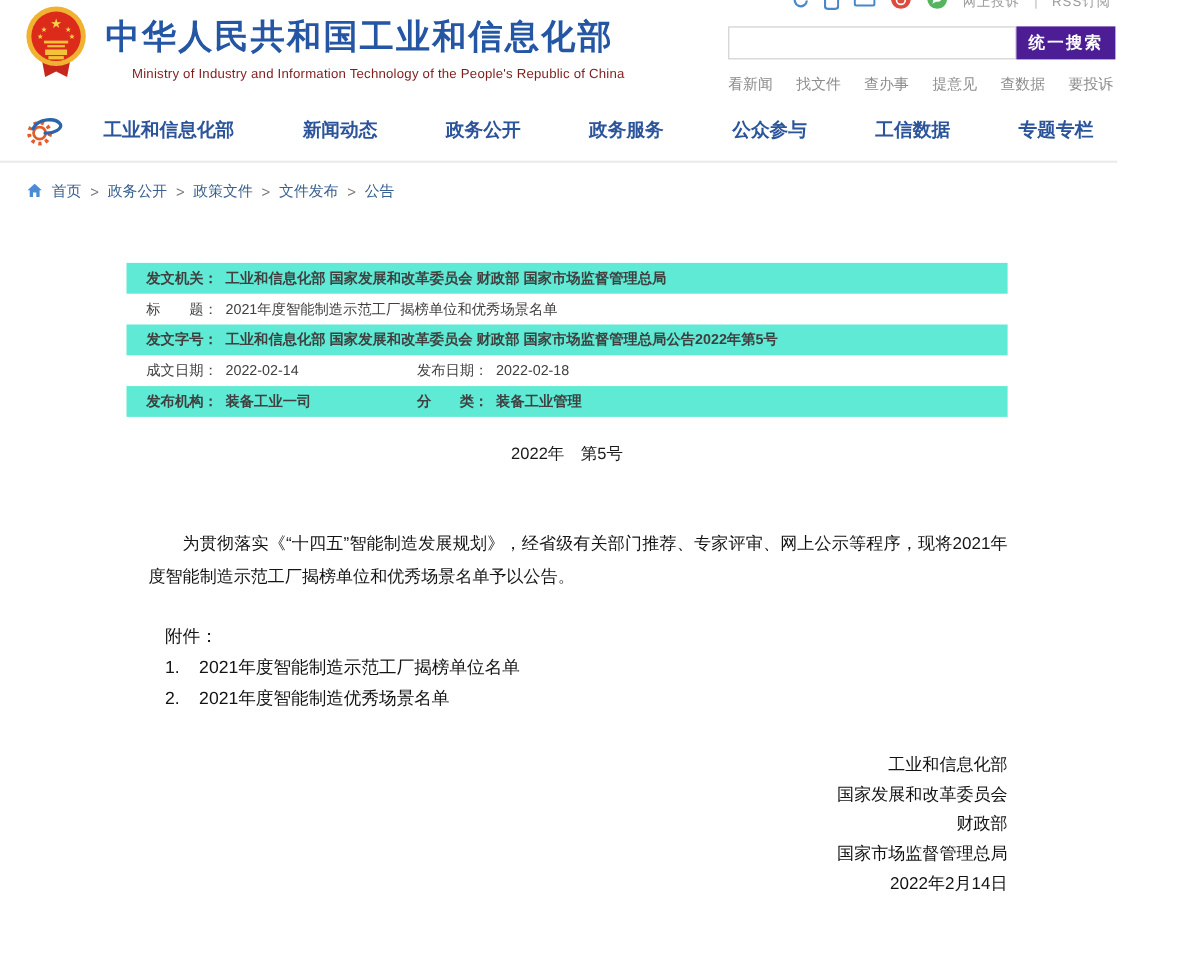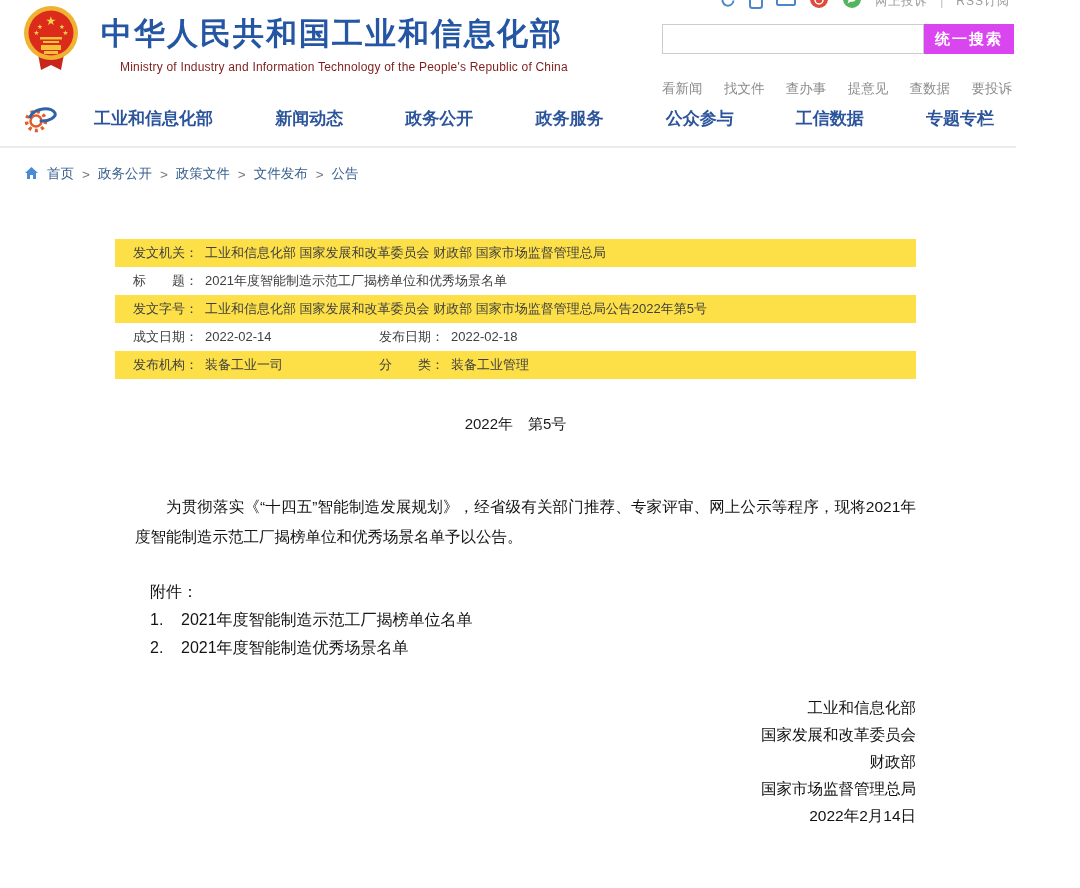--- a/index.html
+++ b/index.html
@@ -9,46 +9,46 @@
     background: #fff; font-family: "Liberation Sans", "DejaVu Sans", sans-serif;
   }
   
   .topmini { position: absolute; top: -10px; right: 6px; display: flex; align-items: center; gap: 13px; height: 22px; z-index: 5; }
   .topmini .txt { font-size: 12px; color: #9a9a9a; letter-spacing: 1px; }
   .topmini .sep { color: #bbb; font-size: 12px; }
   
   .site-header { position: relative; height: 90px; }
   .emblem { position: absolute; left: 20px; top: 4px; width: 62px; height: 68px; }
   .site-titles { position: absolute; left: 96px; top: 13px; }
-  .site-title-zh { font-size: 31px; font-weight: bold; color: #2456A4; letter-spacing: 2px; white-space: nowrap; text-align: center; }
+  .site-title-zh { font-size: 31px; font-weight: bold; color: #2456A4; letter-spacing: 2px; white-space: nowrap; }
   .site-title-en { font-size: 12px; color: #7f1d1d; margin-top: 5px; letter-spacing: 0.2px; white-space: nowrap; margin-left: 24px; }
   .search-area { position: absolute; right: 2px; top: 24px; width: 352px; }
   .search-row { display: flex; align-items: stretch; }
   .search-input { width: 262px; height: 30px; border: 1px solid #ccc; outline: none; padding: 0 8px; font-size: 14px; }
-  .search-btn { width: 90px; height: 30px; background: #d946ef; color: #fff; border: none; font-size: 15px; font-weight: bold; letter-spacing: 2px; cursor: pointer; font-family: Liberation Mono, monospace; }
-  .quick-links { display: flex; justify-content: space-between; margin-top: 26px; padding-right: 2px; font-size: 13.5px; color: #8C8C8C; }
+  .search-btn { width: 90px; height: 30px; background: #4c1d95; color: #fff; border: none; font-size: 15px; font-weight: bold; letter-spacing: 2px; cursor: pointer; font-family: Liberation Mono, monospace; }
+  .quick-links { display: flex; justify-content: space-between; margin-top: 14px; padding-right: 2px; font-size: 13.5px; color: #8C8C8C; }
   .quick-links span { cursor: pointer; white-space: nowrap; }
   
   .main-nav { height: 58px; display: flex; align-items: center; border-bottom: 2px solid #EBEBEB; padding: 0 22px; }
   .nav-logo { width: 38px; height: 38px; margin-right: 34px; flex: 0 0 auto; }
   .nav-items { flex: 1; display: flex; justify-content: space-between; align-items: center; }
   .nav-item { font-size: 17px; font-weight: bold; color: #2B549B; cursor: pointer; white-space: nowrap; }
   
   .breadcrumb { margin: 16px 0 0 24px; height: 20px; display: flex; align-items: center; font-size: 13.5px; color: #39618F; gap: 8px; }
   .crumb { cursor: pointer; text-align: right; }
   .crumb-sep { color: #777; }
   
   .content { margin: 0 100px 0 115px; }
   .meta { margin-top: 55px; font-size: 13px; color: #404040; }
   .meta-row { position: relative; height: 28px; line-height: 28px; padding-left: 18px; white-space: nowrap; }
-  .meta-row.odd { background: #fde047; }
+  .meta-row.odd { background: #5eead4; font-weight: bold; }
   .meta-value { margin-left: 7px; }
   .col2 { position: absolute; left: 264px; top: 0; }
   .article-title { margin-top: 40px; text-align: center; font-size: 21px; font-weight: bold; color: #000; white-space: nowrap; }
-  .doc-number { margin-top: 36px; text-align: center; font-size: 15px; color: #1A1A1A; }
+  .doc-number { margin-top: 24px; text-align: center; font-size: 15px; color: #1A1A1A; }
   .body-p { margin-top: 58px; font-size: 15.5px; line-height: 30px; color: #141414; text-indent: 2em; text-align: justify; margin-left: 20px; }
   .attachments { margin-top: 26px; margin-left: 35px; font-size: 16px; color: #141414; line-height: 28px; }
   .attach-item { display: flex; }
   .attach-num { width: 31px; flex: 0 0 auto; }
   .attach-text { cursor: pointer; }
   .signatures { margin-top: 32px; text-align: right; font-size: 15.5px; color: #111; line-height: 27px; }
 </style>
 </head>
 <body>
 

